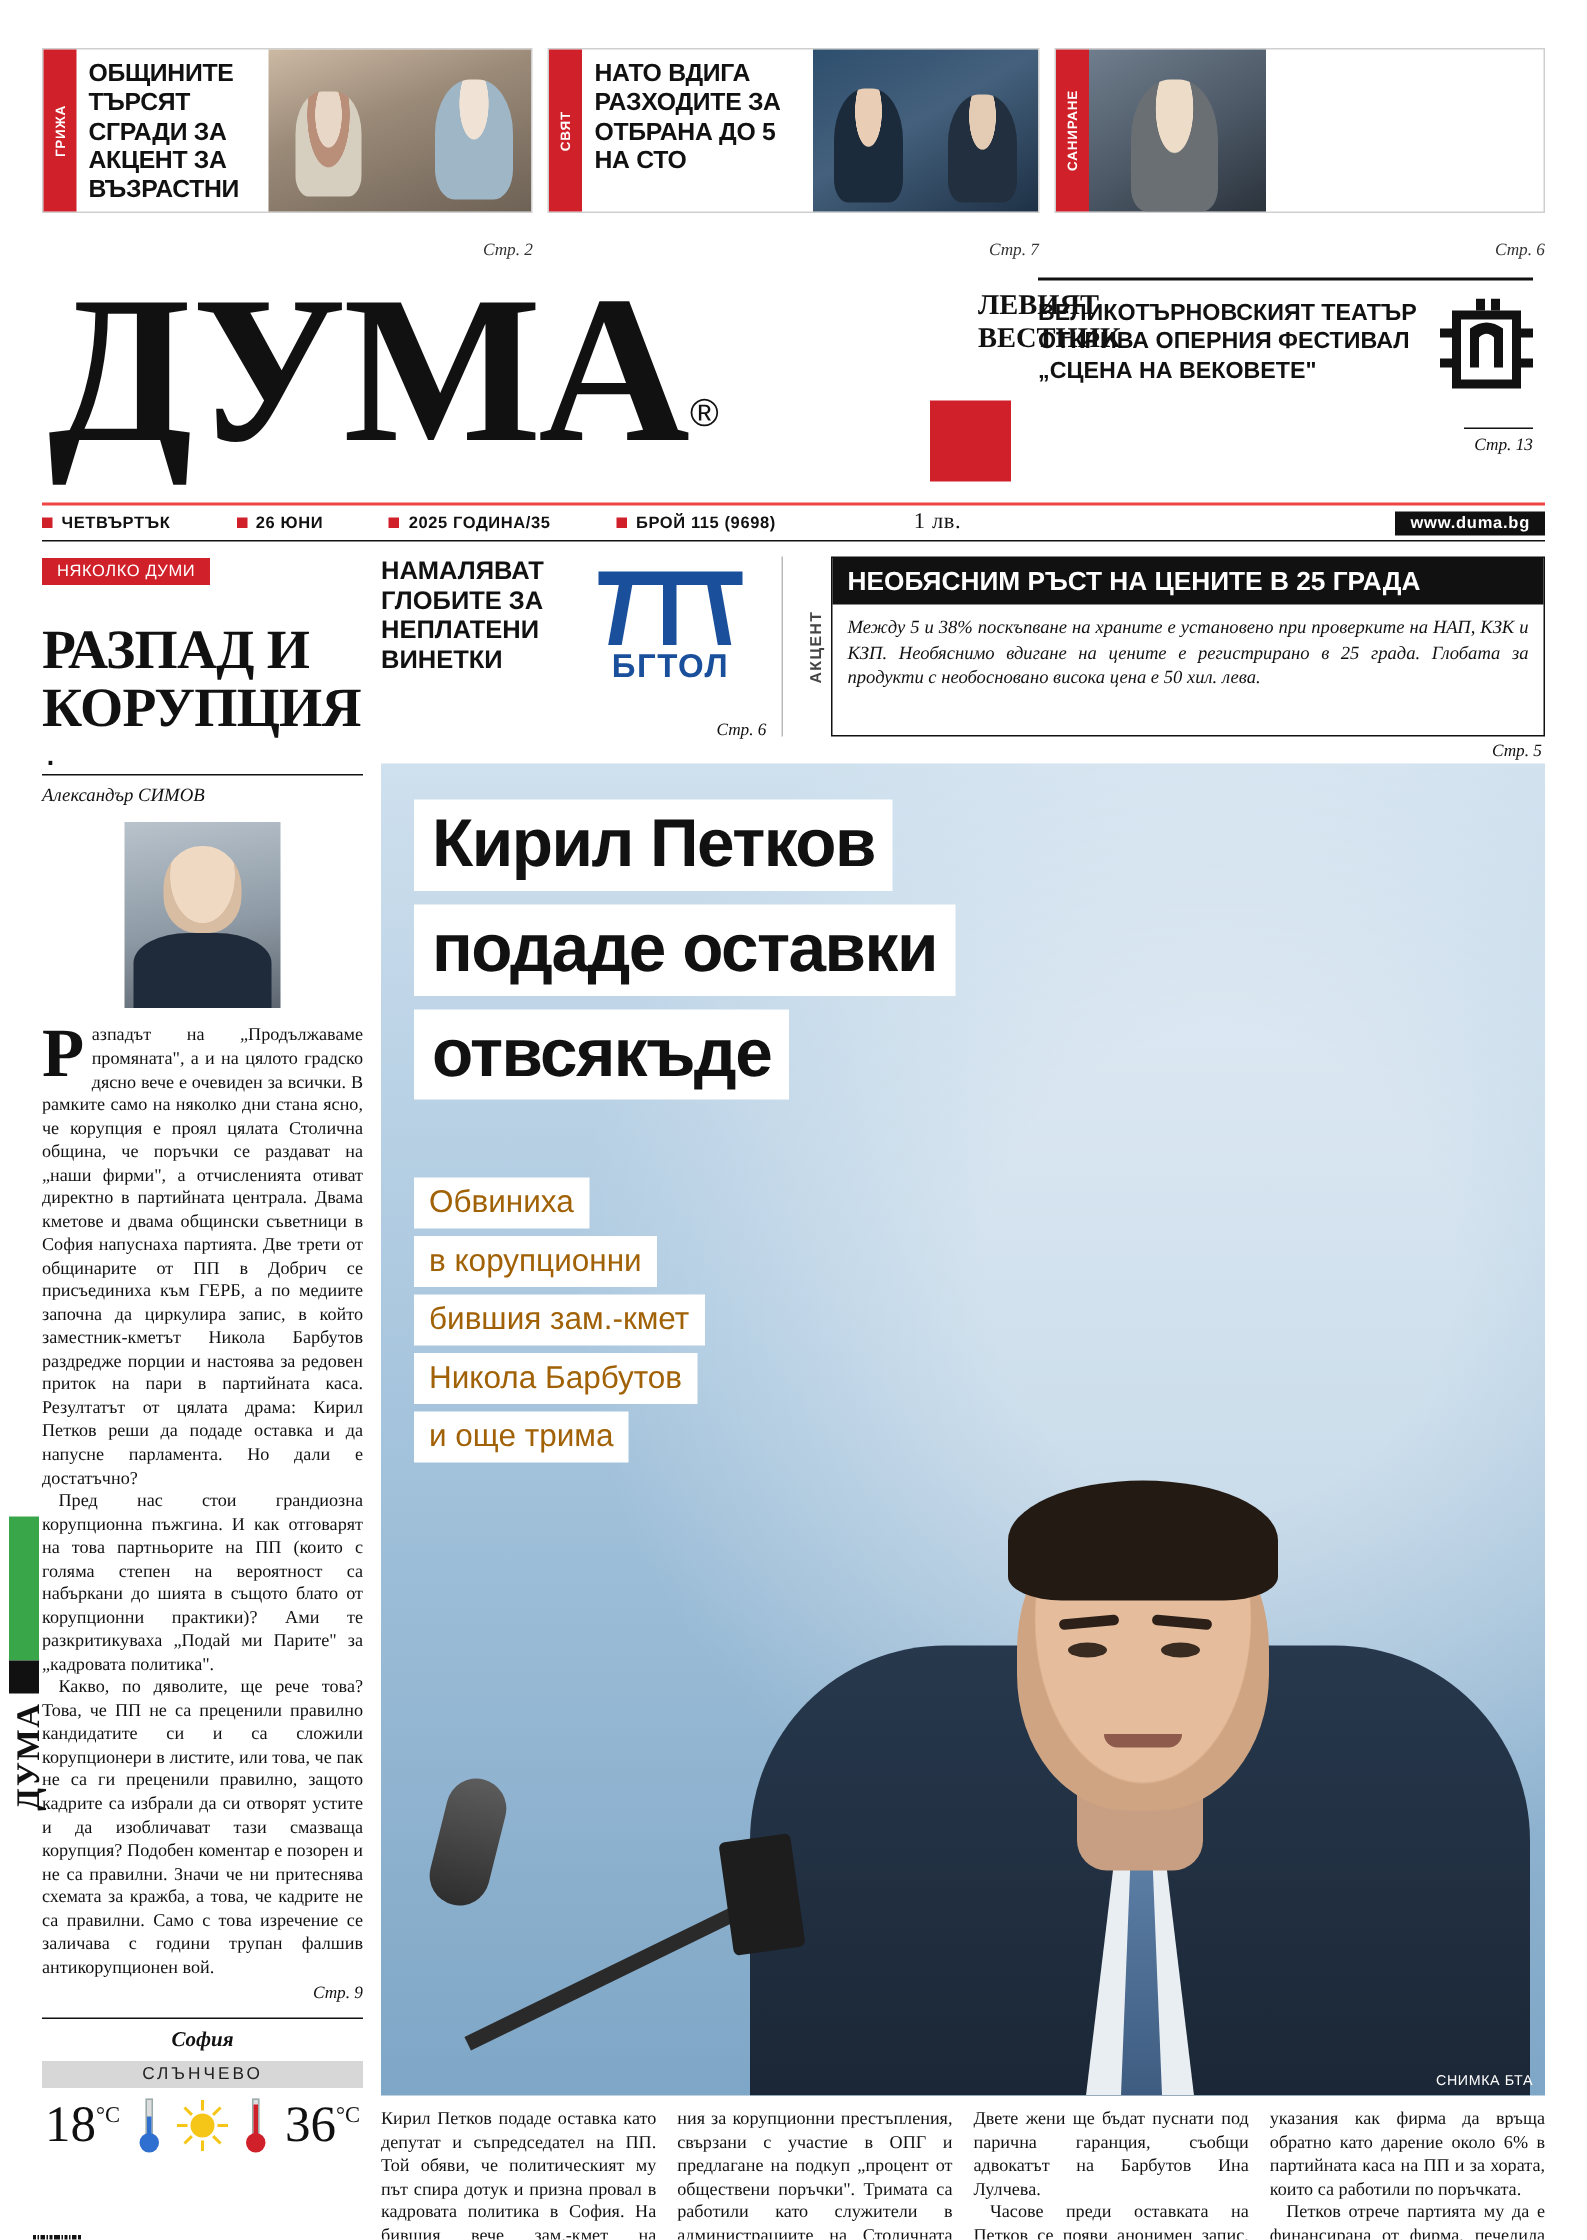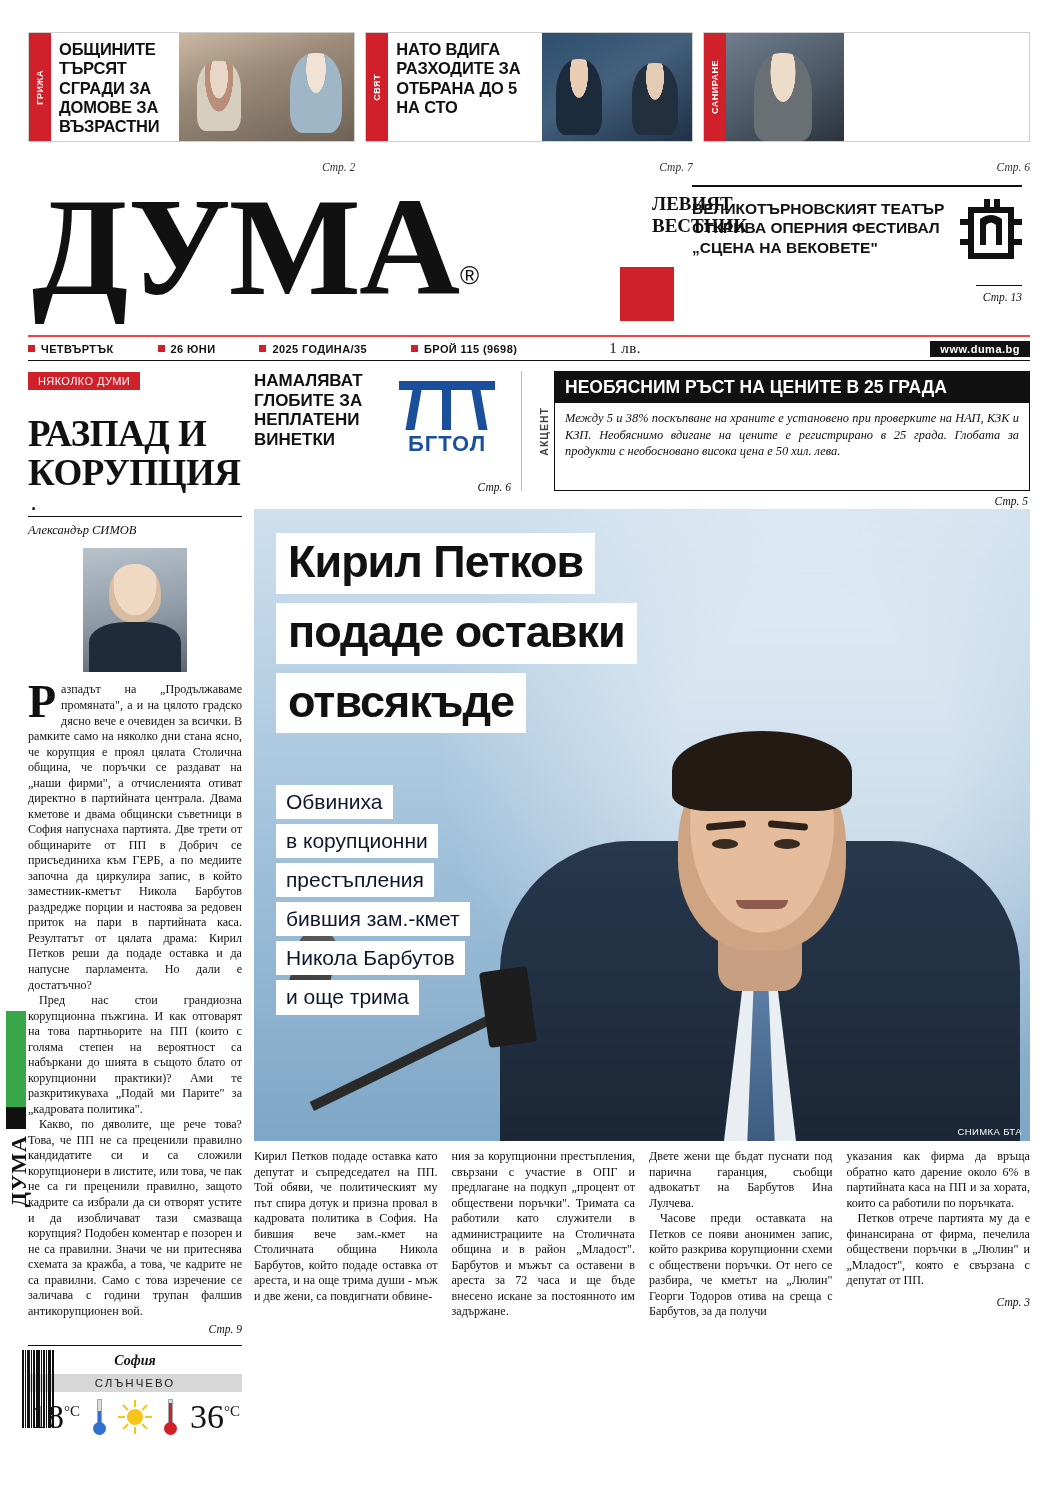--- a/index.html
+++ b/index.html
@@ -361,21 +361,21 @@
   }
   .accent-text {
     font-family: "Liberation Serif", serif; font-style: italic;
     font-size: 12.4px; line-height: 1.33; padding: 7px 10px 2px; text-align: justify;
   }
   .box-accent .pref { position:absolute; right:2px; bottom:-16px; font-style:italic; font-size:11.5px; font-family:"Liberation Serif",serif; }
 
   
   .hero {
     margin-top: 18px;
-    height: 632px;
+    height: 888px;
     position: relative;
     background: linear-gradient(180deg,#cfe0ee 0%,#a8c6de 45%,#7ea6c6 100%);
     overflow: hidden;
   }
   .hero .bgsoft {
     position:absolute; inset:0;
     background: radial-gradient(circle at 72% 38%, rgba(255,255,255,.45) 0 20%, rgba(255,255,255,0) 55%);
   }
   .figure {
     position: absolute; right: 10px; bottom: 0; width: 520px; height: 560px;
@@ -450,21 +450,21 @@
     color: #111;
   }
   .sub-lines { position: absolute; left: 22px; top: 276px; }
   .sl {
     display: inline-block;
     background: #fff;
     font-size: 21px;
     line-height: 1.1;
     padding: 5px 10px 6px;
     margin-bottom: 5px;
-    color: #0f172a;
+    color: #a16207;
   }
   .photocredit {
     position:absolute; right: 8px; bottom: 4px;
     font-size: 9.5px; color:#fff; letter-spacing:.4px;
   }
 
   
   .bottom-cols {
     display: flex; gap: 14px; margin-top: 8px;
     font-family: "Liberation Serif", serif;
@@ -478,21 +478,21 @@
 </head>
 <body>
 
 <div class="page">
 
   <div class="teaser-strip">
     <div class="teaser t1">
       <div class="tag">
           <span>ГРИЖА</span>
         </div>
-      <div class="headline">ОБЩИНИТЕ ТЪРСЯТ СГРАДИ ЗА ДОМОВЕ ЗА ВЪЗРАСТНИ</div>
+      <div class="headline">ОБЩИНИТЕ ТЪРСЯТ СГРАДИ ЗА АКЦЕНТ ЗА ВЪЗРАСТНИ</div>
       <div class="photo"></div>
     </div>
     <div class="teaser t2">
       <div class="tag">
           <span>СВЯТ</span>
         </div>
       <div class="headline">НАТО ВДИГА РАЗХОДИТЕ ЗА ОТБРАНА ДО 5 НА СТО</div>
       <div class="photo"></div>
     </div>
     <div class="teaser t3">
@@ -674,21 +674,20 @@
             <div class="box2"></div>
         </div>
         <div class="hero-titles">
           <div><span class="hl">Кирил Петков</span></div>
           <div><span class="hl">подаде оставки</span></div>
           <div><span class="hl">отвсякъде</span></div>
         </div>
         <div class="sub-lines">
           <div><span class="sl">Обвиниха</span></div>
           <div><span class="sl">в корупционни</span></div>
-          <div><span class="sl">престъпления</span></div>
           <div><span class="sl">бившия зам.-кмет</span></div>
           <div><span class="sl">Никола Барбутов</span></div>
           <div><span class="sl">и още трима</span></div>
         </div>
         <div class="photocredit">СНИМКА БТА</div>
       </div>
 
       <div class="bottom-cols">
         <div class="c">
           <p class="first">Кирил Петков подаде оставка като депутат и съпредседател на ПП. Той обяви, че политическият му път спира дотук и призна провал в кадровата политика в София. На бившия вече зам.-кмет на Столичната община Никола Барбутов, който подаде оставка от ареста, и на още трима души - мъж и две жени, са повдигнати обвине-</p>

